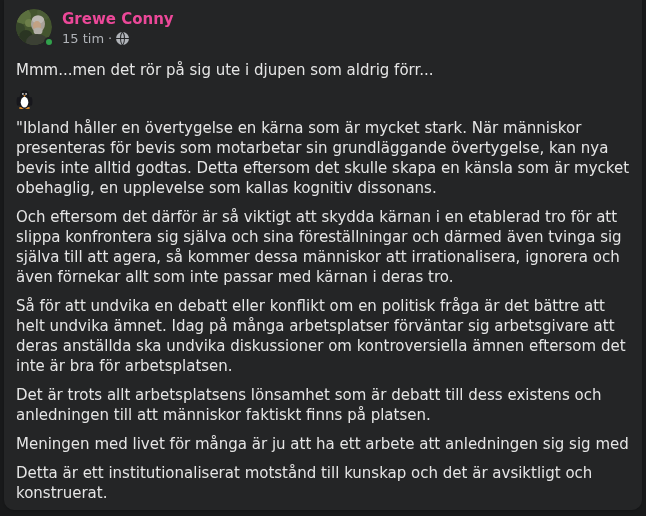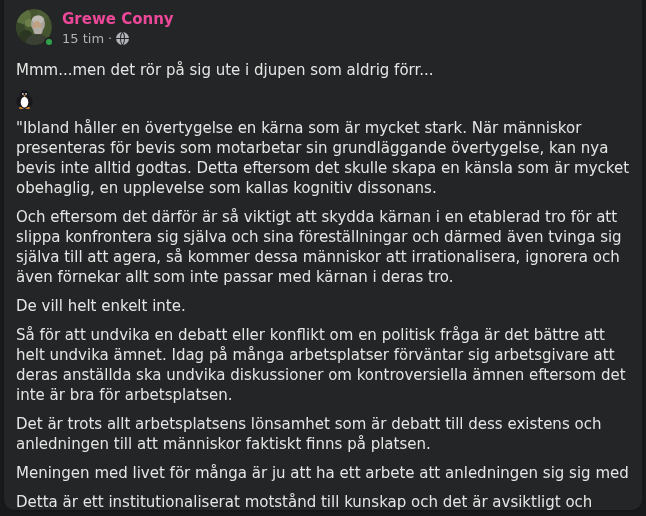--- a/index.html
+++ b/index.html
@@ -141,20 +141,19 @@
     <ellipse cx="8.5" cy="12.2" rx="3.8" ry="5.4" fill="#ffffff"></ellipse>
     <circle cx="6.9" cy="3.9" r="0.85" fill="#ffffff"></circle>
     <circle cx="10.1" cy="3.9" r="0.85" fill="#ffffff"></circle>
     <circle cx="6.9" cy="3.9" r="0.4" fill="#17171c"></circle>
     <circle cx="10.1" cy="3.9" r="0.4" fill="#17171c"></circle>
     <polygon points="7.2,5.3 9.8,5.3 8.5,6.9" fill="#e8912d"></polygon>
   </svg>
 </span></p>
       <p class="para">"Ibland håller en övertygelse en kärna som är mycket stark. När människor presenteras för bevis som motarbetar sin grundläggande övertygelse, kan nya bevis inte alltid godtas. Detta eftersom det skulle skapa en känsla som är mycket obehaglig, en upplevelse som kallas kognitiv dissonans.</p>
       <p class="para">Och eftersom det därför är så viktigt att skydda kärnan i en etablerad tro för att slippa konfrontera sig själva och sina föreställningar och därmed även tvinga sig själva till att agera, så kommer dessa människor att irrationalisera, ignorera och även förnekar allt som inte passar med kärnan i deras tro.</p>
-      <p class="para">De vill helt enkelt inte.</p>
       <p class="para">Så för att undvika en debatt eller konflikt om en politisk fråga är det bättre att helt undvika ämnet. Idag på många arbetsplatser förväntar sig arbetsgivare att deras anställda ska undvika diskussioner om kontroversiella ämnen eftersom det inte är bra för arbetsplatsen.</p>
       <p class="para">Det är trots allt arbetsplatsens lönsamhet som är debatt till dess existens och anledningen till att människor faktiskt finns på platsen.</p>
       <p class="para">Meningen med livet för många är ju att ha ett arbete att anledningen sig sig med</p>
       <p class="para">Detta är ett institutionaliserat motstånd till kunskap och det är avsiktligt och konstruerat.</p>
     </div>
 
 </article>
 
 </body></html>

